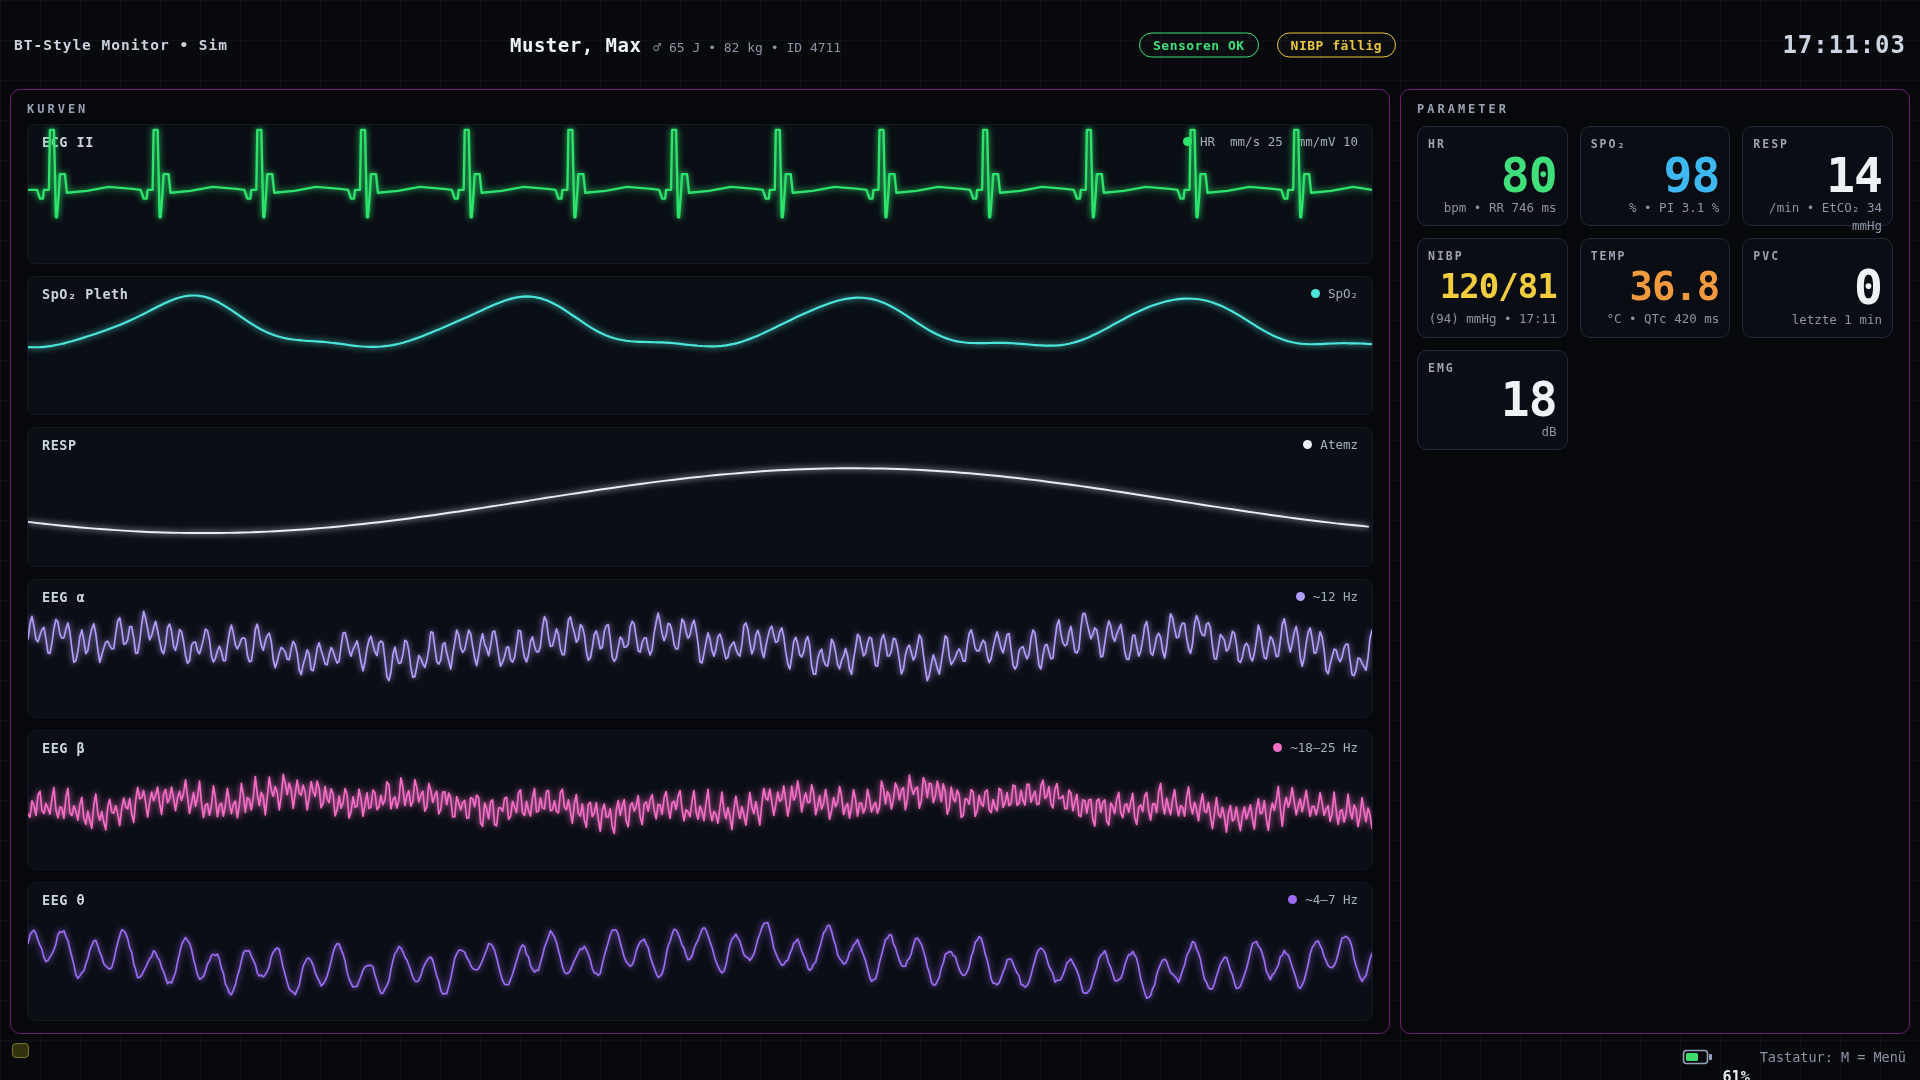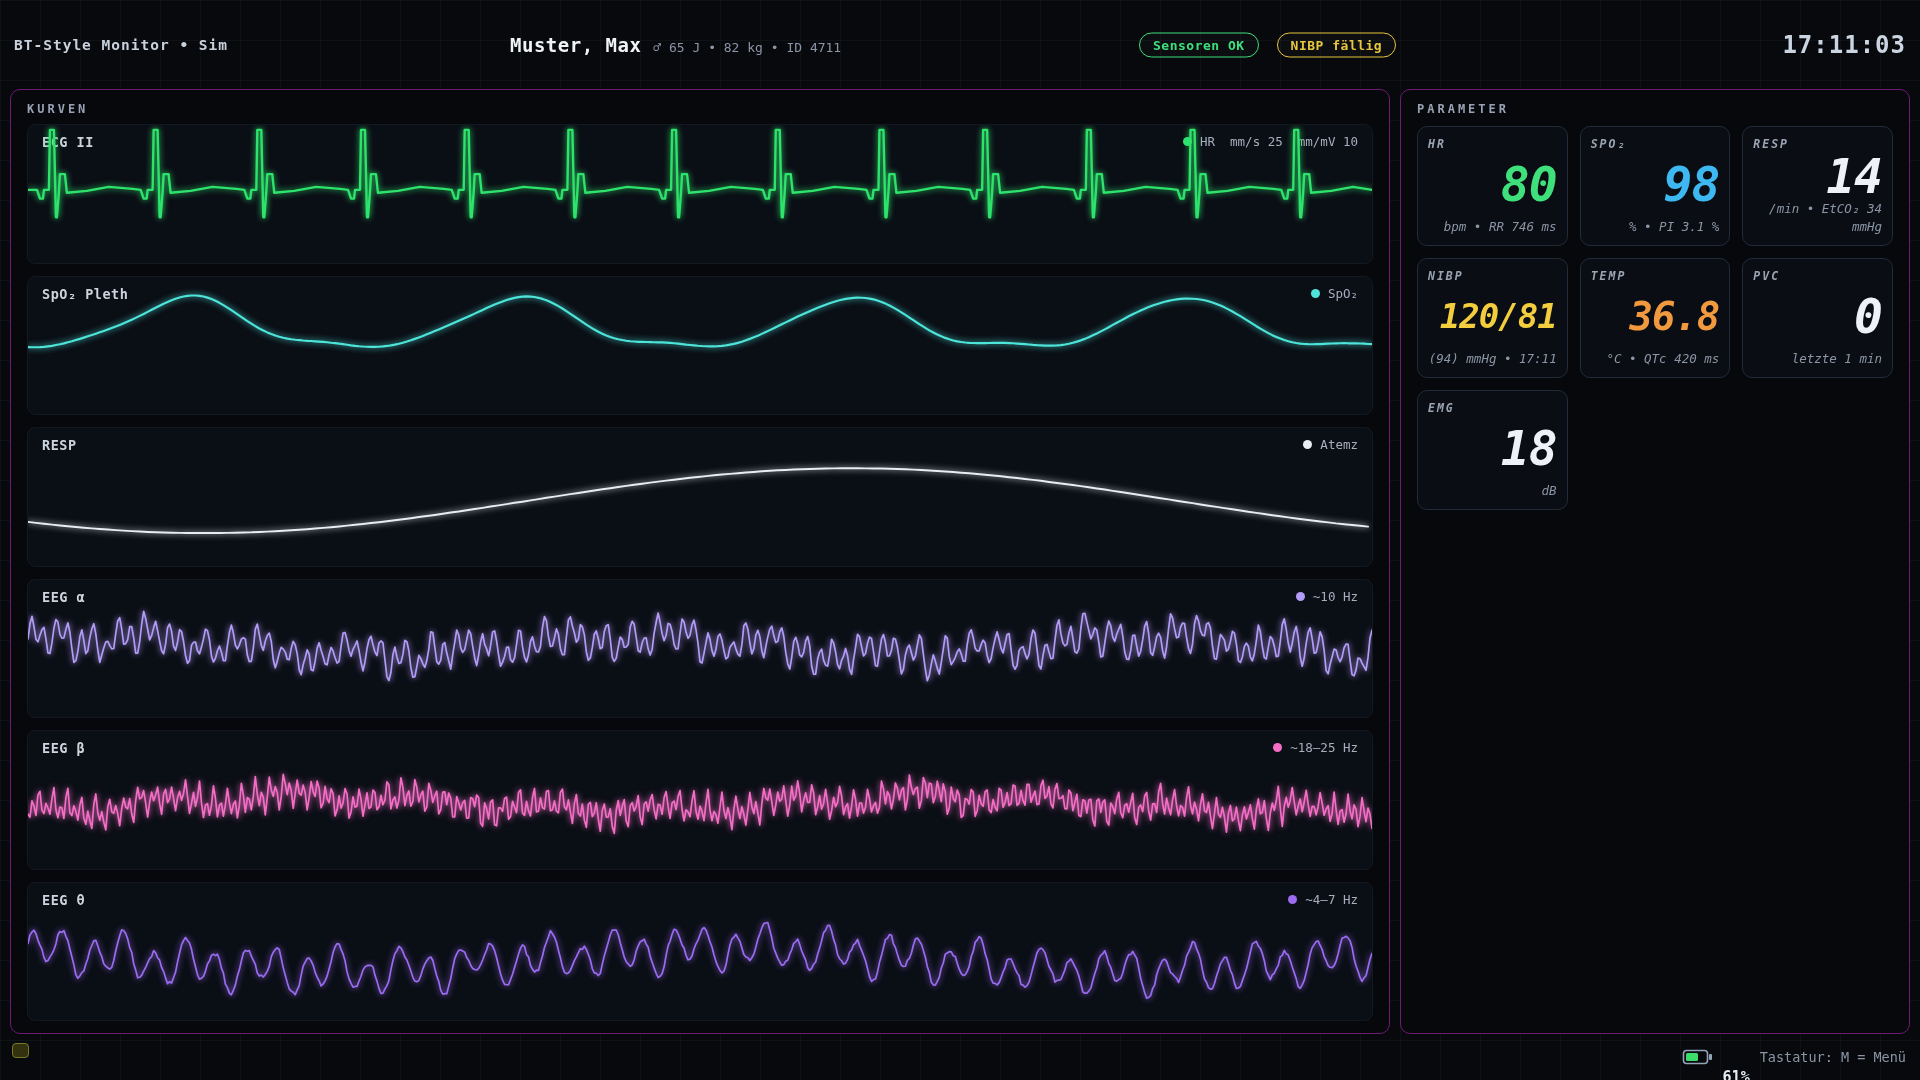--- a/index.html
+++ b/index.html
@@ -53,22 +53,22 @@
     position:absolute;right:14px;top:9px;z-index:1;
     display:flex;align-items:center;gap:8px;
     font-size:12.5px;color:#a6afbd;white-space:pre;
   }
   .legend-dot{width:9px;height:9px;border-radius:50%;flex:none;}
   .wave-row svg{position:absolute;inset:0;width:100%;height:100%;z-index:2;}
   .wave-row svg path{filter:drop-shadow(0 0 3px currentColor);}
   
   .tiles{display:grid;grid-template-columns:repeat(3,1fr);gap:12px;margin-top:10px;}
   .tile{
-    height:120px;background:#0a0d13;border:1px solid #212b3a;border-radius:10px;
-    padding:10px 10px;display:flex;flex-direction:column;font-style:italic;
+    height:100px;background:#0a0d13;border:1px solid #212b3a;border-radius:10px;
+    padding:10px 10px;display:flex;flex-direction:column;
   }
   .tile-label{font-size:11.5px;font-weight:bold;letter-spacing:2px;color:#9aa4b2;}
   .tile-value{
     margin-top:auto;text-align:right;font-weight:bold;line-height:1;
     font-size:48px;letter-spacing:-1px;
   }
   .tile-value.md{font-size:39px;}
   .tile-value.sm{font-size:34px;}
   .tile-sub{
     margin-top:auto;text-align:right;color:#8b95a5;
@@ -123,21 +123,21 @@
         </div>
         <div class="wave-row">
           <span class="wave-label">RESP</span>
           <span class="wave-legend"><span class="legend-dot" style="background: rgb(233, 237, 243);"></span><span>Atemz</span></span>
           <svg viewBox="0 0 1348 140" preserveAspectRatio="none">
             <path d="M0.0 95.6L8.0 96.6L16.0 97.5L24.0 98.4L32.0 99.2L40.0 100.0L48.0 100.8L56.0 101.5L64.0 102.2L72.0 102.8L80.0 103.4L88.0 104.0L96.0 104.5L104.0 105.0L112.0 105.4L120.0 105.8L128.0 106.1L136.0 106.4L144.0 106.6L152.0 106.8L160.0 106.9L168.0 107.0L176.0 107.0L184.0 107.0L192.0 106.9L200.0 106.8L208.0 106.6L216.0 106.4L224.0 106.2L232.0 105.8L240.0 105.5L248.0 105.1L256.0 104.6L264.0 104.1L272.0 103.6L280.0 103.0L288.0 102.4L296.0 101.7L304.0 101.0L312.0 100.2L320.0 99.4L328.0 98.6L336.0 97.7L344.0 96.8L352.0 95.9L360.0 94.9L368.0 93.9L376.0 92.9L384.0 91.8L392.0 90.7L400.0 89.6L408.0 88.5L416.0 87.3L424.0 86.1L432.0 85.0L440.0 83.7L448.0 82.5L456.0 81.3L464.0 80.0L472.0 78.8L480.0 77.5L488.0 76.2L496.0 75.0L504.0 73.7L512.0 72.4L520.0 71.1L528.0 69.9L536.0 68.6L544.0 67.3L552.0 66.1L560.0 64.9L568.0 63.7L576.0 62.4L584.0 61.3L592.0 60.1L600.0 58.9L608.0 57.8L616.0 56.7L624.0 55.6L632.0 54.6L640.0 53.6L648.0 52.6L656.0 51.6L664.0 50.7L672.0 49.8L680.0 49.0L688.0 48.2L696.0 47.4L704.0 46.7L712.0 46.0L720.0 45.3L728.0 44.7L736.0 44.1L744.0 43.6L752.0 43.1L760.0 42.7L768.0 42.3L776.0 42.0L784.0 41.7L792.0 41.5L800.0 41.3L808.0 41.1L816.0 41.0L824.0 41.0L832.0 41.0L840.0 41.1L848.0 41.2L856.0 41.3L864.0 41.5L872.0 41.8L880.0 42.1L888.0 42.4L896.0 42.8L904.0 43.3L912.0 43.7L920.0 44.3L928.0 44.9L936.0 45.5L944.0 46.1L952.0 46.8L960.0 47.6L968.0 48.4L976.0 49.2L984.0 50.1L992.0 50.9L1000.0 51.9L1008.0 52.8L1016.0 53.8L1024.0 54.9L1032.0 55.9L1040.0 57.0L1048.0 58.1L1056.0 59.2L1064.0 60.4L1072.0 61.6L1080.0 62.7L1088.0 64.0L1096.0 65.2L1104.0 66.4L1112.0 67.7L1120.0 68.9L1128.0 70.2L1136.0 71.5L1144.0 72.7L1152.0 74.0L1160.0 75.3L1168.0 76.5L1176.0 77.8L1184.0 79.1L1192.0 80.3L1200.0 81.6L1208.0 82.8L1216.0 84.0L1224.0 85.3L1232.0 86.4L1240.0 87.6L1248.0 88.8L1256.0 89.9L1264.0 91.0L1272.0 92.1L1280.0 93.1L1288.0 94.2L1296.0 95.2L1304.0 96.1L1312.0 97.1L1320.0 97.9L1328.0 98.8L1336.0 99.6L1344.0 100.4" fill="none" stroke="#e9edf3" stroke-width="2" stroke-linejoin="round" stroke-linecap="round" style="color: rgb(233, 237, 243);"></path>
           </svg>
         </div>
         <div class="wave-row">
           <span class="wave-label">EEG α</span>
-          <span class="wave-legend"><span class="legend-dot" style="background: rgb(179, 156, 248);"></span><span>~10 Hz</span></span>
+          <span class="wave-legend"><span class="legend-dot" style="background: rgb(179, 156, 248);"></span><span>~12 Hz</span></span>
           <svg viewBox="0 0 1348 140" preserveAspectRatio="none">
             <path d="M0.0 60.1L2.0 44.6L4.0 36.9L6.0 47.4L8.0 60.3L10.0 63.0L12.0 56.2L14.0 50.7L16.0 48.2L18.0 60.0L20.0 74.2L22.0 74.8L24.0 64.3L26.0 49.0L28.0 40.2L30.0 42.8L32.0 55.1L34.0 59.3L36.0 58.9L38.0 50.3L40.0 43.6L42.0 52.9L44.0 69.7L46.0 83.9L48.0 82.1L50.0 72.9L52.0 57.8L54.0 50.8L56.0 61.7L58.0 75.0L60.0 72.0L62.0 58.8L64.0 49.9L66.0 44.5L68.0 54.8L70.0 71.1L72.0 83.8L74.0 76.3L76.0 69.3L78.0 63.2L80.0 62.4L82.0 66.8L84.0 70.2L86.0 69.8L88.0 54.6L90.0 41.7L92.0 38.3L94.0 50.0L96.0 65.3L98.0 64.8L100.0 60.7L102.0 47.4L104.0 47.4L106.0 58.7L108.0 74.4L110.0 74.4L112.0 63.0L114.0 45.3L116.0 31.9L118.0 39.1L120.0 49.9L122.0 61.0L124.0 56.6L126.0 48.7L128.0 42.0L130.0 51.6L132.0 62.1L134.0 71.8L136.0 75.2L138.0 65.3L140.0 48.6L142.0 44.8L144.0 52.2L146.0 67.3L148.0 71.7L150.0 63.1L152.0 50.6L154.0 52.5L156.0 62.4L158.0 77.0L160.0 84.8L162.0 82.2L164.0 66.5L166.0 63.5L168.0 63.1L170.0 72.0L172.0 75.2L174.0 68.3L176.0 60.0L178.0 50.1L180.0 51.6L182.0 61.0L184.0 77.3L186.0 83.5L188.0 79.7L190.0 72.0L192.0 67.2L194.0 73.5L196.0 82.2L198.0 82.1L200.0 66.8L202.0 53.5L204.0 45.9L206.0 54.1L208.0 66.2L210.0 70.2L212.0 66.0L214.0 60.2L216.0 58.8L218.0 60.2L220.0 76.4L222.0 83.2L224.0 82.7L226.0 69.3L228.0 49.9L230.0 44.9L232.0 55.6L234.0 66.6L236.0 71.6L238.0 62.4L240.0 56.6L242.0 54.1L244.0 62.5L246.0 81.0L248.0 89.4L250.0 82.7L252.0 74.4L254.0 68.5L256.0 70.4L258.0 73.4L260.0 80.7L262.0 81.2L264.0 69.6L266.0 62.4L268.0 66.0L270.0 75.0L272.0 91.3L274.0 96.4L276.0 86.1L278.0 79.4L280.0 71.2L282.0 75.4L284.0 91.3L286.0 92.4L288.0 82.7L290.0 69.5L292.0 63.9L294.0 71.6L296.0 78.1L298.0 85.4L300.0 86.3L302.0 76.1L304.0 68.7L306.0 72.5L308.0 79.1L310.0 84.6L312.0 82.8L314.0 67.6L316.0 54.0L318.0 53.6L320.0 61.1L322.0 71.7L324.0 77.7L326.0 70.6L328.0 66.7L330.0 62.1L332.0 71.7L334.0 83.6L336.0 92.5L338.0 83.4L340.0 69.8L342.0 60.8L344.0 57.3L346.0 65.9L348.0 73.4L350.0 77.0L352.0 64.3L354.0 62.1L356.0 63.9L358.0 81.1L360.0 98.5L362.0 102.4L364.0 94.2L366.0 76.0L368.0 68.2L370.0 78.4L372.0 84.9L374.0 84.3L376.0 76.0L378.0 61.5L380.0 62.8L382.0 72.2L384.0 89.0L386.0 99.0L388.0 98.5L390.0 88.2L392.0 76.8L394.0 80.1L396.0 85.1L398.0 89.0L400.0 82.0L402.0 70.5L404.0 52.8L406.0 53.4L408.0 68.4L410.0 83.1L412.0 85.7L414.0 81.5L416.0 65.5L418.0 63.8L420.0 74.4L422.0 82.5L424.0 90.7L426.0 76.0L428.0 63.6L430.0 51.1L432.0 56.0L434.0 69.1L436.0 73.7L438.0 70.9L440.0 61.0L442.0 51.1L444.0 54.7L446.0 67.3L448.0 79.1L450.0 87.2L452.0 76.3L454.0 62.8L456.0 54.7L458.0 65.5L460.0 70.2L462.0 77.2L464.0 66.9L466.0 52.9L468.0 51.8L470.0 62.1L472.0 76.4L474.0 87.8L476.0 83.6L478.0 77.9L480.0 68.6L482.0 68.3L484.0 81.0L486.0 83.7L488.0 79.2L490.0 65.6L492.0 51.2L494.0 51.9L496.0 68.1L498.0 78.7L500.0 83.5L502.0 76.1L504.0 62.5L506.0 57.9L508.0 67.4L510.0 73.0L512.0 73.3L514.0 67.6L516.0 48.5L518.0 37.3L520.0 41.7L522.0 57.6L524.0 67.7L526.0 67.2L528.0 58.9L530.0 49.7L532.0 55.3L534.0 69.9L536.0 76.1L538.0 75.9L540.0 57.8L542.0 40.7L544.0 37.5L546.0 46.8L548.0 53.9L550.0 63.4L552.0 60.2L554.0 45.4L556.0 47.7L558.0 55.6L560.0 73.0L562.0 81.8L564.0 79.4L566.0 68.9L568.0 55.2L570.0 51.9L572.0 59.8L574.0 70.0L576.0 68.7L578.0 52.5L580.0 46.6L582.0 45.5L584.0 60.2L586.0 78.7L588.0 82.8L590.0 79.6L592.0 68.4L594.0 58.2L596.0 60.5L598.0 68.5L600.0 68.2L602.0 65.4L604.0 47.9L606.0 42.0L608.0 45.1L610.0 58.1L612.0 72.0L614.0 73.5L616.0 63.9L618.0 59.1L620.0 58.8L622.0 70.1L624.0 76.4L626.0 70.7L628.0 54.1L630.0 43.3L632.0 33.6L634.0 42.8L636.0 54.6L638.0 61.8L640.0 56.3L642.0 44.2L644.0 45.0L646.0 52.3L648.0 65.5L650.0 70.3L652.0 70.0L654.0 54.1L656.0 39.7L658.0 42.8L660.0 52.9L662.0 59.4L664.0 56.1L666.0 45.7L668.0 40.9L670.0 50.9L672.0 64.4L674.0 83.2L676.0 84.5L678.0 74.7L680.0 63.8L682.0 53.9L684.0 60.2L686.0 71.8L688.0 77.7L690.0 70.5L692.0 57.6L694.0 54.9L696.0 61.1L698.0 71.9L700.0 80.3L702.0 78.6L704.0 68.7L706.0 65.6L708.0 63.1L710.0 70.1L712.0 75.5L714.0 77.6L716.0 65.8L718.0 46.5L720.0 43.7L722.0 50.1L724.0 63.9L726.0 75.2L728.0 69.8L730.0 56.1L732.0 51.2L734.0 57.7L736.0 72.0L738.0 79.1L740.0 67.8L742.0 57.9L744.0 50.0L746.0 47.0L748.0 56.6L750.0 63.6L752.0 62.5L754.0 52.7L756.0 48.7L758.0 57.3L760.0 73.7L762.0 85.2L764.0 90.7L766.0 78.7L768.0 62.6L770.0 58.3L772.0 65.1L774.0 76.2L776.0 78.3L778.0 73.6L780.0 62.0L782.0 57.6L784.0 66.5L786.0 87.8L788.0 96.0L790.0 95.9L792.0 80.5L794.0 73.4L796.0 70.4L798.0 81.8L800.0 86.7L802.0 87.6L804.0 76.3L806.0 60.3L808.0 64.2L810.0 73.3L812.0 86.3L814.0 90.4L816.0 81.8L818.0 77.6L820.0 69.7L822.0 77.1L824.0 90.9L826.0 96.0L828.0 81.1L830.0 68.8L832.0 55.4L834.0 57.6L836.0 67.7L838.0 77.3L840.0 74.9L842.0 64.4L844.0 58.1L846.0 59.5L848.0 72.8L850.0 87.3L852.0 87.7L854.0 73.6L856.0 60.1L858.0 55.5L860.0 63.7L862.0 77.4L864.0 77.4L866.0 71.7L868.0 59.3L870.0 60.4L872.0 68.5L874.0 82.2L876.0 95.6L878.0 90.9L880.0 76.4L882.0 69.0L884.0 66.3L886.0 74.1L888.0 81.5L890.0 77.4L892.0 66.2L894.0 55.9L896.0 59.4L898.0 75.5L900.0 90.7L902.0 102.6L904.0 96.9L906.0 85.6L908.0 76.2L910.0 82.4L912.0 90.0L914.0 95.8L916.0 83.8L918.0 70.5L920.0 56.9L922.0 59.2L924.0 77.8L926.0 86.2L928.0 82.9L930.0 79.0L932.0 73.2L934.0 70.1L936.0 75.2L938.0 82.6L940.0 82.6L942.0 65.9L944.0 54.4L946.0 50.7L948.0 58.5L950.0 69.6L952.0 72.2L954.0 72.1L956.0 65.6L958.0 61.3L960.0 64.1L962.0 77.0L964.0 84.1L966.0 80.0L968.0 68.8L970.0 59.8L972.0 52.8L974.0 60.5L976.0 69.6L978.0 74.3L980.0 64.7L982.0 55.4L984.0 54.5L986.0 70.9L988.0 86.7L990.0 90.8L992.0 86.9L994.0 72.1L996.0 68.9L998.0 67.9L1000.0 75.0L1002.0 80.4L1004.0 75.4L1006.0 59.6L1008.0 50.9L1010.0 54.2L1012.0 70.3L1014.0 87.3L1016.0 90.6L1018.0 76.9L1020.0 66.5L1022.0 65.6L1024.0 73.3L1026.0 80.2L1028.0 79.6L1030.0 61.5L1032.0 46.3L1034.0 40.6L1036.0 54.9L1038.0 64.0L1040.0 67.1L1042.0 65.5L1044.0 54.1L1046.0 47.2L1048.0 59.5L1050.0 73.0L1052.0 74.4L1054.0 70.0L1056.0 49.0L1058.0 34.4L1060.0 34.0L1062.0 42.7L1064.0 51.6L1066.0 59.9L1068.0 55.2L1070.0 48.8L1072.0 51.0L1074.0 63.4L1076.0 78.3L1078.0 77.5L1080.0 63.9L1082.0 50.7L1084.0 41.7L1086.0 46.7L1088.0 58.2L1090.0 62.5L1092.0 55.0L1094.0 50.1L1096.0 45.2L1098.0 56.8L1100.0 73.3L1102.0 80.5L1104.0 80.9L1106.0 71.9L1108.0 56.5L1110.0 56.2L1112.0 67.3L1114.0 77.5L1116.0 72.5L1118.0 61.0L1120.0 47.1L1122.0 42.3L1124.0 54.7L1126.0 74.0L1128.0 76.7L1130.0 68.2L1132.0 58.0L1134.0 54.2L1136.0 58.5L1138.0 72.0L1140.0 79.5L1142.0 67.8L1144.0 49.6L1146.0 34.5L1148.0 38.9L1150.0 49.8L1152.0 58.9L1154.0 58.0L1156.0 47.9L1158.0 43.9L1160.0 44.4L1162.0 58.8L1164.0 69.7L1166.0 74.7L1168.0 65.1L1170.0 44.3L1172.0 36.3L1174.0 41.7L1176.0 51.8L1178.0 56.1L1180.0 56.8L1182.0 44.9L1184.0 43.5L1186.0 49.0L1188.0 67.0L1190.0 80.1L1192.0 80.5L1194.0 67.4L1196.0 55.5L1198.0 58.1L1200.0 61.4L1202.0 72.5L1204.0 70.3L1206.0 62.4L1208.0 52.3L1210.0 54.0L1212.0 65.3L1214.0 82.2L1216.0 84.0L1218.0 78.3L1220.0 67.9L1222.0 64.3L1224.0 67.4L1226.0 78.6L1228.0 82.4L1230.0 75.0L1232.0 62.1L1234.0 45.9L1236.0 52.4L1238.0 67.7L1240.0 79.0L1242.0 80.4L1244.0 68.4L1246.0 57.5L1248.0 60.1L1250.0 67.4L1252.0 78.1L1254.0 77.4L1256.0 62.8L1258.0 45.2L1260.0 39.5L1262.0 50.3L1264.0 64.0L1266.0 73.3L1268.0 64.4L1270.0 53.1L1272.0 47.3L1274.0 58.9L1276.0 78.4L1278.0 87.8L1280.0 79.5L1282.0 64.6L1284.0 53.1L1286.0 48.8L1288.0 59.8L1290.0 74.4L1292.0 74.0L1294.0 64.6L1296.0 52.7L1298.0 57.9L1300.0 71.6L1302.0 92.3L1304.0 95.6L1306.0 85.7L1308.0 78.2L1310.0 70.4L1312.0 71.2L1314.0 78.9L1316.0 83.2L1318.0 78.6L1320.0 69.0L1322.0 65.2L1324.0 65.6L1326.0 81.5L1328.0 96.3L1330.0 97.5L1332.0 91.5L1334.0 79.4L1336.0 80.1L1338.0 84.6L1340.0 88.2L1342.0 91.9L1344.0 78.8L1346.0 59.1L1348.0 51.0" fill="none" stroke="#b39cf8" stroke-width="1.7" stroke-linejoin="round" stroke-linecap="round" style="color: rgb(179, 156, 248);"></path>
           </svg>
         </div>
         <div class="wave-row">
           <span class="wave-label">EEG β</span>
           <span class="wave-legend"><span class="legend-dot" style="background: rgb(244, 110, 198);"></span><span>~18–25 Hz</span></span>
           <svg viewBox="0 0 1348 140" preserveAspectRatio="none">
             <path d="M0.0 84.5L2.0 87.8L4.0 71.1L6.0 76.4L8.0 86.0L10.0 65.0L12.0 61.4L14.0 80.8L16.0 84.1L18.0 73.7L20.0 78.4L22.0 84.7L24.0 69.2L26.0 57.7L28.0 80.2L30.0 88.3L32.0 77.4L34.0 78.2L36.0 89.1L38.0 67.9L40.0 58.3L42.0 83.2L44.0 86.1L46.0 76.1L48.0 81.8L50.0 90.7L52.0 75.5L54.0 67.5L56.0 88.9L58.0 95.0L60.0 81.6L62.0 90.9L64.0 99.1L66.0 75.1L68.0 64.1L70.0 83.5L72.0 90.9L74.0 82.1L76.0 92.7L78.0 100.7L80.0 77.0L82.0 69.5L84.0 82.3L86.0 83.8L88.0 75.9L90.0 84.4L92.0 96.5L94.0 78.8L96.0 68.3L98.0 77.6L100.0 79.2L102.0 68.8L104.0 84.3L106.0 93.0L108.0 71.2L110.0 57.3L112.0 69.1L114.0 67.8L116.0 60.6L118.0 73.1L120.0 87.6L122.0 72.5L124.0 62.3L126.0 71.0L128.0 65.1L130.0 57.1L132.0 73.5L134.0 84.9L136.0 64.1L138.0 59.4L140.0 72.9L142.0 69.1L144.0 57.1L146.0 68.7L148.0 81.2L150.0 67.9L152.0 61.5L154.0 70.6L156.0 63.6L158.0 49.8L160.0 66.6L162.0 83.8L164.0 73.6L166.0 62.5L168.0 76.8L170.0 67.6L172.0 50.9L174.0 73.3L176.0 88.1L178.0 75.3L180.0 74.0L182.0 85.8L184.0 75.7L186.0 55.8L188.0 68.7L190.0 87.4L192.0 75.5L194.0 73.5L196.0 86.6L198.0 75.2L200.0 58.3L202.0 73.4L204.0 84.1L206.0 74.6L208.0 71.3L210.0 88.5L212.0 75.8L214.0 53.4L216.0 65.3L218.0 82.9L220.0 67.8L222.0 69.7L224.0 80.4L226.0 66.9L228.0 46.4L230.0 64.5L232.0 76.0L234.0 62.4L236.0 67.3L238.0 85.4L240.0 67.4L242.0 46.9L244.0 60.0L246.0 66.5L248.0 56.6L250.0 62.6L252.0 80.3L254.0 66.6L256.0 44.2L258.0 53.8L260.0 64.8L262.0 53.0L264.0 60.5L266.0 78.8L268.0 63.8L270.0 50.0L272.0 63.2L274.0 65.3L276.0 55.1L278.0 62.5L280.0 80.3L282.0 67.5L284.0 51.4L286.0 61.8L288.0 66.6L290.0 50.9L292.0 58.2L294.0 78.2L296.0 73.4L298.0 56.4L300.0 68.9L302.0 72.9L304.0 59.0L306.0 63.6L308.0 86.5L310.0 80.2L312.0 66.1L314.0 78.6L316.0 73.3L318.0 58.7L320.0 64.2L322.0 88.7L324.0 82.5L326.0 67.0L328.0 77.5L330.0 76.6L332.0 59.2L334.0 69.4L336.0 86.8L338.0 75.2L340.0 62.9L342.0 78.9L344.0 77.3L346.0 60.2L348.0 62.7L350.0 80.2L352.0 77.2L354.0 65.6L356.0 75.1L358.0 70.4L360.0 51.8L362.0 54.7L364.0 79.3L366.0 70.2L368.0 67.1L370.0 78.4L372.0 70.4L374.0 47.6L376.0 57.5L378.0 76.0L380.0 65.6L382.0 61.0L384.0 76.6L386.0 71.8L388.0 49.5L390.0 57.4L392.0 72.3L394.0 65.1L396.0 61.3L398.0 81.7L400.0 77.2L402.0 53.2L404.0 60.5L406.0 72.6L408.0 65.9L410.0 61.3L412.0 84.5L414.0 80.1L416.0 62.2L418.0 62.0L420.0 75.1L422.0 63.1L424.0 68.3L426.0 87.6L428.0 87.5L430.0 66.7L432.0 73.0L434.0 80.4L436.0 73.0L438.0 70.6L440.0 88.7L442.0 88.6L444.0 67.8L446.0 68.9L448.0 77.1L450.0 65.3L452.0 67.8L454.0 94.0L456.0 97.0L458.0 73.2L460.0 79.3L462.0 89.6L464.0 72.1L466.0 70.1L468.0 95.5L470.0 96.5L472.0 78.2L474.0 78.2L476.0 81.9L478.0 68.7L480.0 67.3L482.0 89.9L484.0 87.0L486.0 71.5L488.0 77.3L490.0 83.1L492.0 62.7L494.0 59.9L496.0 83.5L498.0 85.9L500.0 71.5L502.0 81.1L504.0 86.5L506.0 68.0L508.0 58.5L510.0 82.3L512.0 81.7L514.0 68.0L516.0 78.0L518.0 79.5L520.0 61.4L522.0 60.7L524.0 81.3L526.0 80.1L528.0 71.1L530.0 81.5L532.0 83.3L534.0 62.6L536.0 59.1L538.0 77.3L540.0 80.3L542.0 70.1L544.0 82.1L546.0 94.0L548.0 74.0L550.0 64.7L552.0 84.1L554.0 86.6L556.0 74.3L558.0 90.5L560.0 98.1L562.0 74.6L564.0 72.6L566.0 87.1L568.0 83.6L570.0 73.0L572.0 89.6L574.0 102.1L576.0 80.8L578.0 74.3L580.0 87.7L582.0 87.4L584.0 79.1L586.0 97.3L588.0 104.2L590.0 80.7L592.0 70.8L594.0 85.9L596.0 76.9L598.0 69.9L600.0 91.7L602.0 97.4L604.0 76.1L606.0 72.9L608.0 81.5L610.0 76.7L612.0 65.8L614.0 87.4L616.0 95.3L618.0 74.3L620.0 72.1L622.0 81.6L624.0 70.3L626.0 64.7L628.0 80.1L630.0 89.5L632.0 74.6L634.0 75.4L636.0 84.8L638.0 68.0L640.0 61.6L642.0 77.1L644.0 89.0L646.0 73.1L648.0 71.4L650.0 80.1L652.0 66.8L654.0 60.6L656.0 79.7L658.0 91.6L660.0 80.2L662.0 82.3L664.0 87.2L666.0 71.1L668.0 60.8L670.0 81.7L672.0 89.8L674.0 76.4L676.0 81.8L678.0 91.3L680.0 73.6L682.0 59.5L684.0 80.5L686.0 91.4L688.0 81.8L690.0 85.1L692.0 93.9L694.0 77.7L696.0 62.2L698.0 80.5L700.0 89.2L702.0 78.1L704.0 86.9L706.0 100.4L708.0 79.6L710.0 66.4L712.0 79.6L714.0 89.1L716.0 77.0L718.0 85.0L720.0 95.9L722.0 80.1L724.0 62.5L726.0 77.1L728.0 84.1L730.0 71.8L732.0 83.4L734.0 95.7L736.0 74.3L738.0 58.5L740.0 68.3L742.0 70.4L744.0 59.2L746.0 72.1L748.0 86.0L750.0 75.3L752.0 62.1L754.0 71.5L756.0 69.4L758.0 55.8L760.0 70.9L762.0 86.6L764.0 75.2L766.0 56.2L768.0 70.4L770.0 66.0L772.0 50.8L774.0 63.6L776.0 82.3L778.0 70.5L780.0 63.0L782.0 72.7L784.0 72.7L786.0 54.8L788.0 63.3L790.0 85.2L792.0 77.0L794.0 65.7L796.0 79.5L798.0 73.8L800.0 59.4L802.0 73.4L804.0 89.8L806.0 81.1L808.0 67.5L810.0 77.1L812.0 72.6L814.0 56.4L816.0 66.0L818.0 85.1L820.0 77.3L822.0 73.9L824.0 88.7L826.0 76.9L828.0 59.8L830.0 69.5L832.0 86.6L834.0 73.5L836.0 73.3L838.0 83.6L840.0 77.7L842.0 59.4L844.0 68.7L846.0 82.5L848.0 76.1L850.0 72.7L852.0 83.7L854.0 77.6L856.0 51.0L858.0 58.7L860.0 74.3L862.0 61.8L864.0 65.9L866.0 79.4L868.0 69.7L870.0 52.9L872.0 58.4L874.0 70.2L876.0 60.4L878.0 57.6L880.0 80.4L882.0 69.7L884.0 44.9L886.0 57.3L888.0 64.7L890.0 58.8L892.0 57.1L894.0 78.6L896.0 70.9L898.0 47.5L900.0 52.7L902.0 67.8L904.0 53.1L906.0 54.0L908.0 73.0L910.0 66.7L912.0 51.1L914.0 60.9L916.0 72.0L918.0 53.8L920.0 61.8L922.0 84.8L924.0 78.5L926.0 57.0L928.0 68.7L930.0 72.1L932.0 60.2L934.0 65.0L936.0 87.9L938.0 85.9L940.0 68.7L942.0 69.8L944.0 74.4L946.0 59.7L948.0 62.2L950.0 86.9L952.0 81.1L954.0 65.6L956.0 74.1L958.0 76.7L960.0 61.7L962.0 60.0L964.0 80.4L966.0 83.1L968.0 69.8L970.0 77.6L972.0 81.3L974.0 58.5L976.0 60.3L978.0 77.8L980.0 72.7L982.0 62.7L984.0 76.1L986.0 74.0L988.0 55.1L990.0 56.0L992.0 75.7L994.0 73.7L996.0 60.5L998.0 70.8L1000.0 75.4L1002.0 54.2L1004.0 54.4L1006.0 72.5L1008.0 66.3L1010.0 61.1L1012.0 75.0L1014.0 74.3L1016.0 55.6L1018.0 50.1L1020.0 68.6L1022.0 66.1L1024.0 56.5L1026.0 74.1L1028.0 78.3L1030.0 59.3L1032.0 53.6L1034.0 68.8L1036.0 68.5L1038.0 65.9L1040.0 79.1L1042.0 79.4L1044.0 60.1L1046.0 63.1L1048.0 81.2L1050.0 72.7L1052.0 64.4L1054.0 86.0L1056.0 87.2L1058.0 70.1L1060.0 71.1L1062.0 83.6L1064.0 70.2L1066.0 69.4L1068.0 90.4L1070.0 96.8L1072.0 70.8L1074.0 69.0L1076.0 82.9L1078.0 72.5L1080.0 70.1L1082.0 92.0L1084.0 95.9L1086.0 73.3L1088.0 77.1L1090.0 84.1L1092.0 69.2L1094.0 62.5L1096.0 83.3L1098.0 88.3L1100.0 75.6L1102.0 74.1L1104.0 82.7L1106.0 73.0L1108.0 63.4L1110.0 88.4L1112.0 95.2L1114.0 77.7L1116.0 75.3L1118.0 82.0L1120.0 66.2L1122.0 62.5L1124.0 81.4L1126.0 90.7L1128.0 74.2L1130.0 73.9L1132.0 83.0L1134.0 62.1L1136.0 53.3L1138.0 74.2L1140.0 84.7L1142.0 68.3L1144.0 77.9L1146.0 85.3L1148.0 70.1L1150.0 59.6L1152.0 76.1L1154.0 86.4L1156.0 75.9L1158.0 77.7L1160.0 86.7L1162.0 68.0L1164.0 56.8L1166.0 75.9L1168.0 84.4L1170.0 72.5L1172.0 79.4L1174.0 91.6L1176.0 74.8L1178.0 63.9L1180.0 81.4L1182.0 83.0L1184.0 72.6L1186.0 86.6L1188.0 99.4L1190.0 84.0L1192.0 67.7L1194.0 84.8L1196.0 88.0L1198.0 77.6L1200.0 87.6L1202.0 103.1L1204.0 83.6L1206.0 75.8L1208.0 91.5L1210.0 89.3L1212.0 77.5L1214.0 90.7L1216.0 101.4L1218.0 85.8L1220.0 77.2L1222.0 89.5L1224.0 82.9L1226.0 75.2L1228.0 89.0L1230.0 99.9L1232.0 80.1L1234.0 69.1L1236.0 84.3L1238.0 83.1L1240.0 70.8L1242.0 88.7L1244.0 101.2L1246.0 83.5L1248.0 73.4L1250.0 80.7L1252.0 71.3L1254.0 56.4L1256.0 78.1L1258.0 97.1L1260.0 76.5L1262.0 67.6L1264.0 77.5L1266.0 70.7L1268.0 57.5L1270.0 72.1L1272.0 85.4L1274.0 76.2L1276.0 69.2L1278.0 82.2L1280.0 72.4L1282.0 60.3L1284.0 74.8L1286.0 87.0L1288.0 76.7L1290.0 77.0L1292.0 85.3L1294.0 76.8L1296.0 62.7L1298.0 73.5L1300.0 85.8L1302.0 79.5L1304.0 76.1L1306.0 92.0L1308.0 84.0L1310.0 62.1L1312.0 80.3L1314.0 95.2L1316.0 81.5L1318.0 80.0L1320.0 92.9L1322.0 84.3L1324.0 64.3L1326.0 81.3L1328.0 89.5L1330.0 75.3L1332.0 79.8L1334.0 97.4L1336.0 87.0L1338.0 67.9L1340.0 81.2L1342.0 92.4L1344.0 78.4L1346.0 84.7L1348.0 99.2" fill="none" stroke="#f46ec6" stroke-width="1.7" stroke-linejoin="round" stroke-linecap="round" style="color: rgb(244, 110, 198);"></path>
           </svg>

